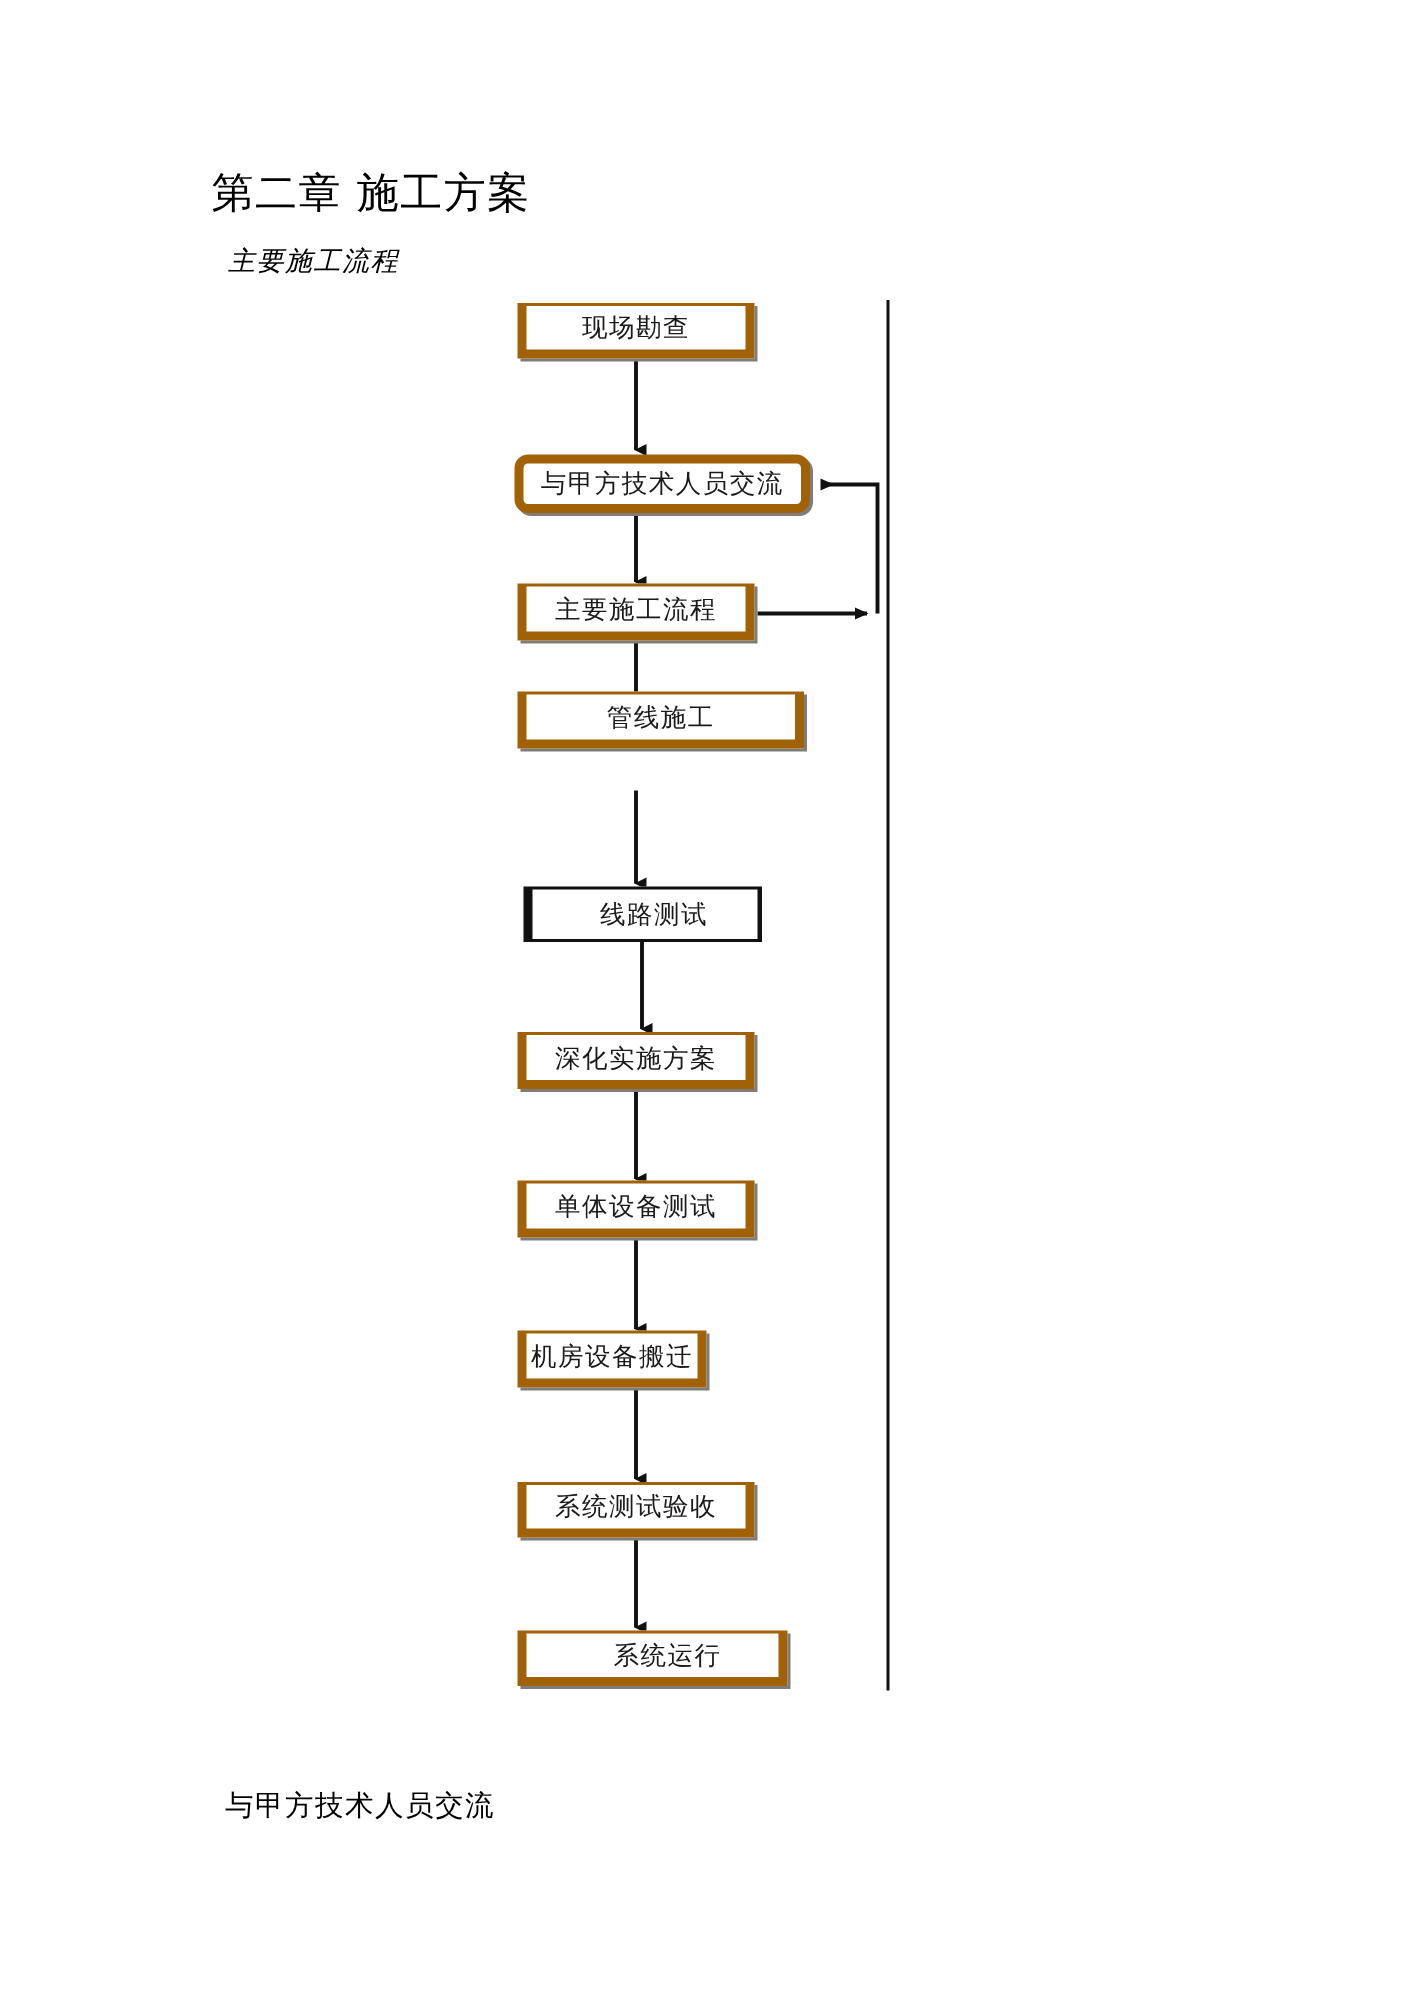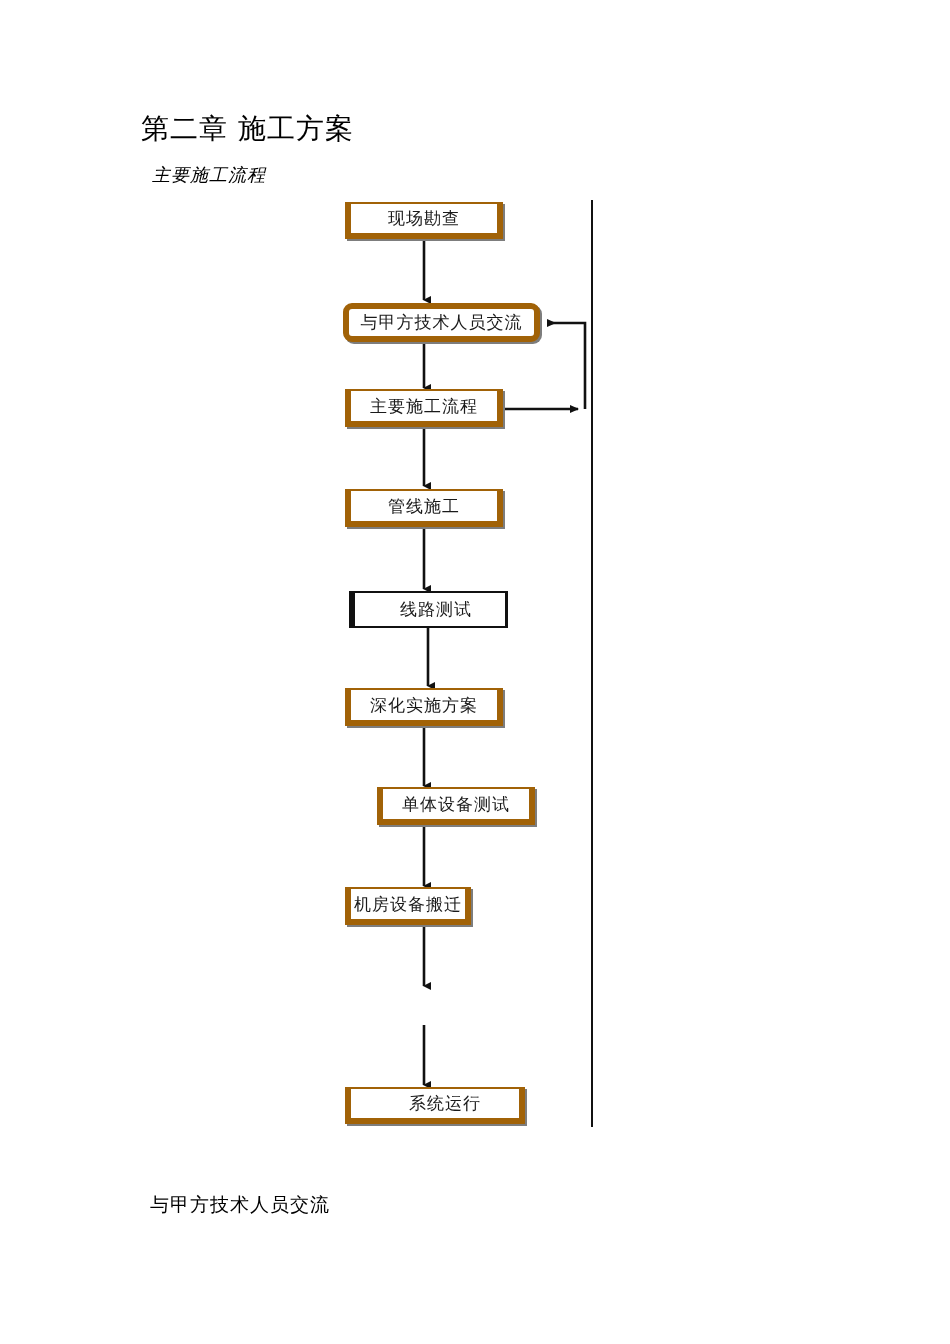--- a/index.html
+++ b/index.html
@@ -141,40 +141,43 @@
     </div>
 
     <div class="node shadowed rounded" style="left:343px; top:303px; width:197px; height:39px;">
       <span>与甲方技术人员交流</span>
     </div>
 
     <div class="node shadowed toprule" style="left:345px; top:389px; width:158px; height:38px;">
       <span>主要施工流程</span>
     </div>
 
-    <div class="node shadowed toprule" style="left:345px; top:489px; width:158px; height:38px;">
+    <div class="node shadowed toprule" style="left:345px; top:461px; width:191px; height:38px;">
       <span>管线施工</span>
     </div>
 
     <div class="node heavy toprule" style="left:349px; top:591px; width:159px; height:37px;">
       <span>线路测试</span>
     </div>
 
     <div class="node shadowed toprule" style="left:345px; top:688px; width:158px; height:38px;">
       <span>深化实施方案</span>
     </div>
 
-    <div class="node shadowed toprule" style="left:345px; top:787px; width:158px; height:38px;margin-left:32px;">
+    <div class="node shadowed toprule" style="left:345px; top:787px; width:158px; height:38px;">
       <span>单体设备测试</span>
     </div>
 
     <div class="node shadowed toprule" style="left:345px; top:887px; width:126px; height:38px;">
       <span>机房设备搬迁</span>
     </div>
 
+    <div class="node shadowed toprule" style="left:345px; top:988px; width:158px; height:37px;">
+      <span>系统测试验收</span>
+    </div>
 
     <div class="node shadowed toprule" style="left:345px; top:1087px; width:180px; height:37px;padding-left:20px;">
       <span>系统运行</span>
     </div>
 
   </div>
 
   <div class="footer-caption">与甲方技术人员交流</div>
 
 </div>

